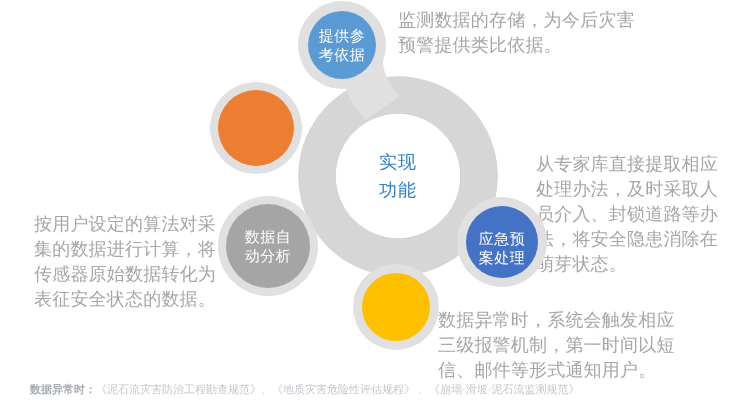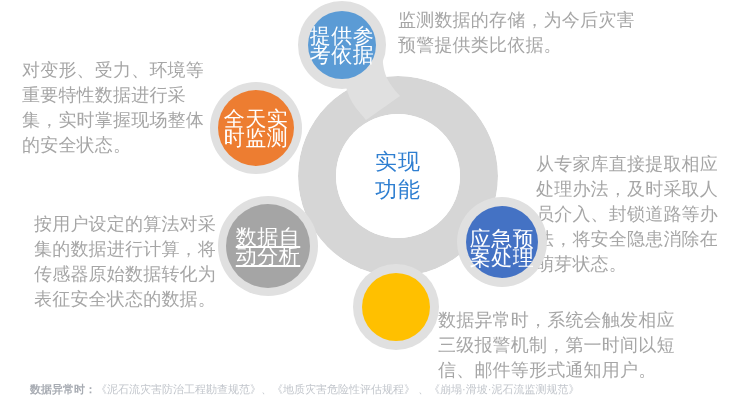--- a/index.html
+++ b/index.html
@@ -42,32 +42,32 @@
     width: 400px;
     height: 370px;
   }
   #diagram svg { display: block; }
 
   
   .node-label {
     position: absolute;
     text-align: center;
     color: #ffffff;
-    font-size: 21px;
+    font-size: 15px;
     line-height: 19px;
     letter-spacing: 0.5px;
     white-space: pre-line;
     transform: translate(-50%, -50%);
     pointer-events: none;
   }
   .hub-label {
     position: absolute;
     text-align: center;
     color: #2f7fd1;
-    font-size: 22px;
+    font-size: 18px;
     line-height: 28px;
     letter-spacing: 1px;
     white-space: pre-line;
     transform: translate(-50%, -50%);
     pointer-events: none;
   }
 
   
   #footer {
     position: absolute;
@@ -81,21 +81,20 @@
   #footer .foot-label {
     color: #a8acb3;
     font-weight: bold;
   }
 </style>
 </head>
 <body>
 
 <div id="stage">
 
-  <div class="desc" id="desc-acquire">对变形、受力、环境等重要特性数据进行采集，实时掌握现场整体的安全状态。</div>
 
   <div class="desc" id="desc-analyze">按用户设定的算法对采集的数据进行计算，将传感器原始数据转化为表征安全状态的数据。</div>
 
   <div class="desc" id="desc-reference">监测数据的存储，为今后灾害预警提供类比依据。</div>
 
   <div class="desc" id="desc-emergency">从专家库直接提取相应处理办法，及时采取人员介入、封锁道路等办法，将安全隐患消除在萌芽状态。</div>
 
   <div class="desc" id="desc-alarm">数据异常时，系统会触发相应三级报警机制，第一时间以短信、邮件等形式通知用户。</div>
 
   <div id="diagram">
@@ -133,24 +132,22 @@
       <circle cx="196" cy="307" r="34" fill="#ffc000"></circle>
       <circle cx="302" cy="242" r="36" fill="#4472c4"></circle>
     </svg>
 
     <div class="hub-label" style="left:198px; top:176px;">实现
 功能</div>
 
     <div class="node-label" style="left:142px; top:45px;">提供参
 考依据</div>
 
-    <div class="node-label" style="left:56px; top:128px;">全天实
-时监测</div>
 
-    <div class="node-label" style="left:68px; top:246px;text-decoration:underline;">数据自
+    <div class="node-label" style="left:68px; top:246px;">数据自
 动分析</div>
 
 
     <div class="node-label" style="left:302px; top:248px;">应急预
 案处理</div>
   </div>
 
   <div id="footer">
     <span class="foot-label">数据异常时：</span><span>《泥石流灾害防治工程勘查规范》、《地质灾害危险性评估规程》 、《崩塌·滑坡·泥石流监测规范》</span>
   </div>

